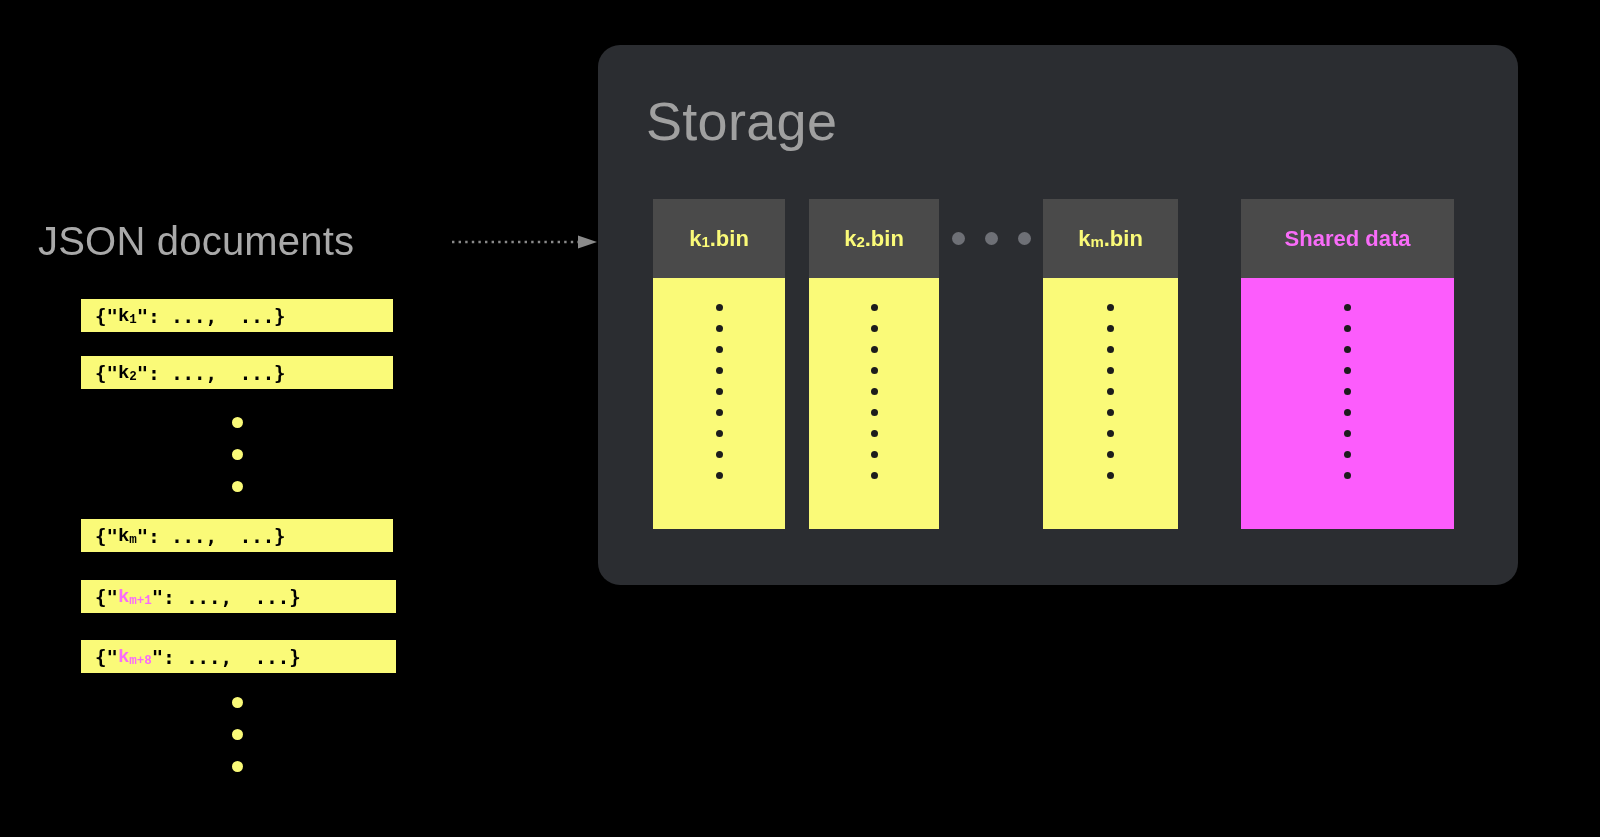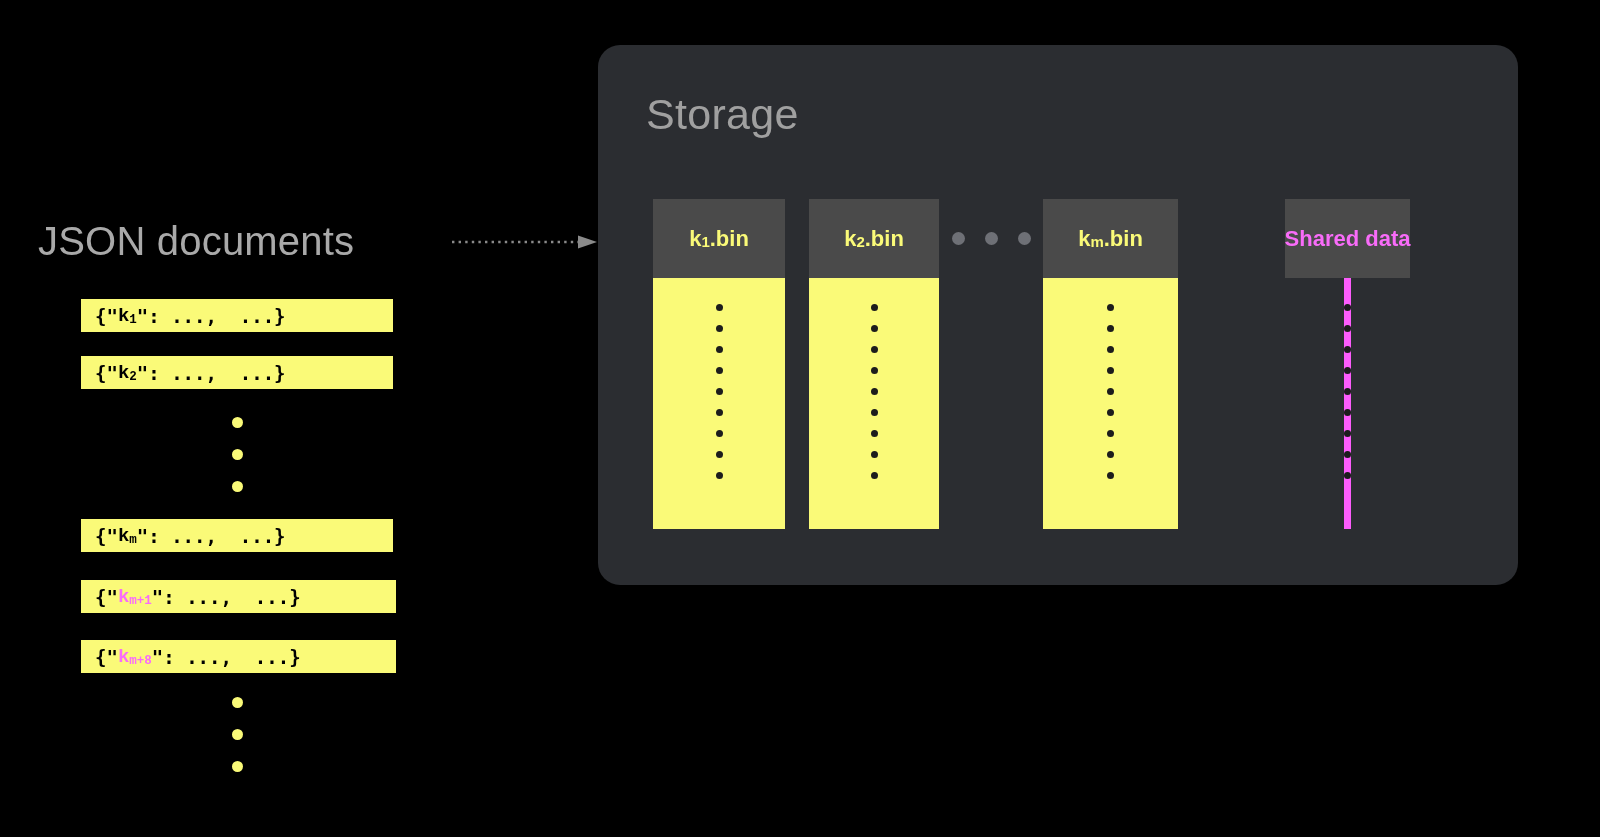--- a/index.html
+++ b/index.html
@@ -102,21 +102,21 @@
     width: 920px;
     height: 540px;
     background: #2b2d31;
     border-radius: 22px;
   }
 
   #storage-title {
     position: absolute;
     left: 48px;
     top: 45px;
-    font-size: 43px;
+    font-size: 54px;
     font-weight: 400;
     color: #a0a0a0;
     letter-spacing: 0.3px;
   }
 
   #bins-row {
     position: absolute;
     left: 55px;
     top: 154px;
     height: 330px;
@@ -168,21 +168,21 @@
     width: 7px;
     height: 7px;
     border-radius: 50%;
     background: #1c1c1c;
     flex: none;
   }
 
   .bin-k1 { width: 132px; }
   .bin-k2 { width: 130px; }
   .bin-km { width: 135px; }
-  .bin-shared { width: 213px; align-items: center; }
+  .bin-shared { width: 213px; }
 
   .bin-gap-sm { width: 24px; }
   .bin-gap-lg { width: 63px; }
 
   #bin-ellipsis {
     width: 104px;
     height: 79px;
     display: flex;
     align-items: center;
     justify-content: center;

